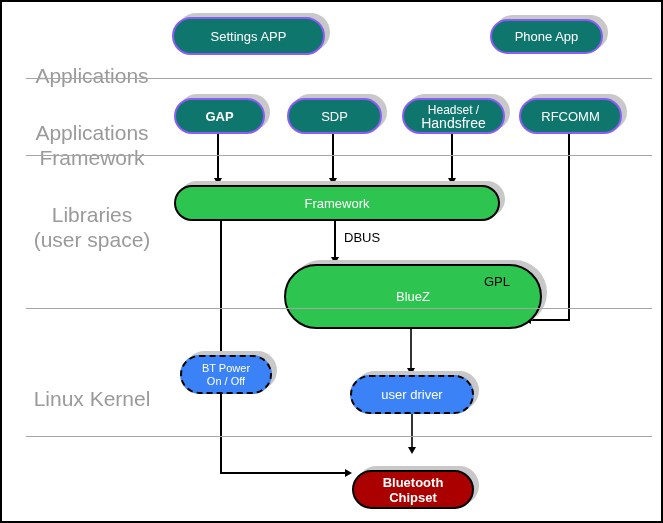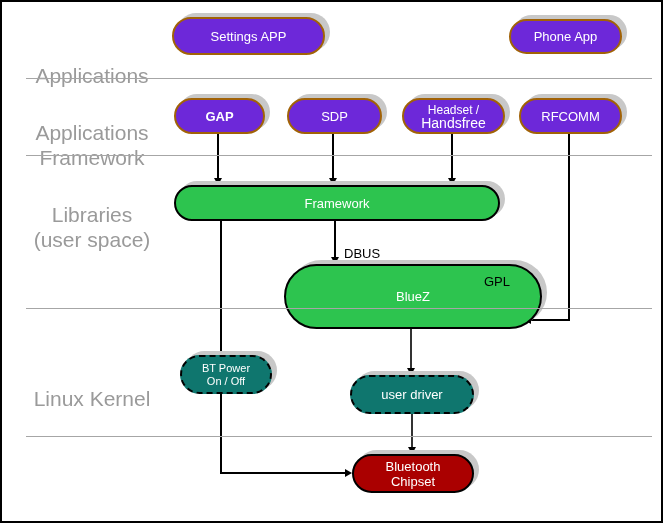--- a/index.html
+++ b/index.html
@@ -18,23 +18,23 @@
     position:absolute;left:24px;width:626px;height:0;
     border-top:1px solid #a6a6a6;z-index:3;
   }
   
   .pill{
     position:absolute;z-index:2;border-radius:60px;
     display:flex;flex-direction:column;align-items:center;justify-content:center;
     color:#fff;font-size:13px;text-align:center;line-height:15px;
     box-shadow:5px -4px 0 #c8c8c8;
   }
-  .blue{background:#6d28d9;border:2px solid #a16207;}
+  .blue{background:#0f766e;border:2px solid #8b5cf6;}
   .green{background:#2dc44f;border:2px solid #000;}
-  .red-dashed{background:#0f766e;border:2px dashed #000;}
+  .red-dashed{background:#3b82f6;border:2px dashed #000;}
   .red-solid{background:#aa0000;border:2px solid #000;}
   .sub{font-size:14px;line-height:12px;}
   .small-text{font-size:11px;line-height:13px;}
   .pre{white-space:pre-line;}
   
   .vline{position:absolute;width:2px;background:#000;z-index:1;}
   .hline{position:absolute;height:2px;background:#000;z-index:1;}
   .gray-line{background:#333;}
   .arrow-down{position:absolute;width:0;height:0;z-index:1;
     border-left:4px solid transparent;border-right:4px solid transparent;
@@ -73,37 +73,37 @@
 
   <div class="vline" style="left:449px;top:131px;height:45px;"></div>
   <div class="arrow-down" style="left:446px;top:176px;"></div>
 
   <div class="vline" style="left:566px;top:131px;height:188px;"></div>
   <div class="hline" style="left:529px;top:317px;width:39px;"></div>
   <div class="arrow-left" style="left:522px;top:314px;"></div>
 
   <div class="vline" style="left:332px;top:218px;height:38px;"></div>
   <div class="arrow-down" style="left:329px;top:255px;"></div>
-  <div class="free-label" style="left:342px;top:228px;margin-top:16px;">DBUS</div>
+  <div class="free-label" style="left:342px;top:228px;">DBUS</div>
 
   <div class="vline" style="left:218px;top:218px;height:254px;"></div>
   <div class="hline" style="left:218px;top:470px;width:125px;"></div>
   <div class="arrow-right" style="left:343px;top:467px;"></div>
 
   <div class="vline gray-line" style="left:408px;top:327px;height:41px;"></div>
   <div class="arrow-down" style="left:405px;top:366px;"></div>
 
   <div class="vline gray-line" style="left:409px;top:412px;height:35px;"></div>
   <div class="arrow-down" style="left:406px;top:445px;"></div>
 
   <div class="pill blue" style="left:170px;top:15px;width:149px;height:34px;">
     <span>Settings APP</span>
   </div>
 
-  <div class="pill blue" style="left:507px;top:17px;width:109px;height:31px;">
+  <div class="pill blue" style="left:488px;top:17px;width:109px;height:31px;">
     <span>Phone App</span>
   </div>
 
   <div class="pill blue" style="left:172px;top:96px;width:87px;height:32px;font-weight:bold;">
     <span>GAP</span>
   </div>
 
   <div class="pill blue" style="left:285px;top:96px;width:91px;height:32px;align-items:center;">
     <span>SDP</span>
   </div>
@@ -128,18 +128,18 @@
 
   <div class="pill red-dashed small-text pre" style="left:178px;top:353px;width:88px;height:35px;">
     <span class="pre">BT Power
 On / Off</span>
   </div>
 
   <div class="pill red-dashed" style="left:348px;top:373px;width:120px;height:35px;">
     <span>user driver</span>
   </div>
 
-  <div class="pill red-solid pre" style="left:350px;top:452px;width:118px;height:35px;">
+  <div class="pill red-solid pre" style="left:350px;top:468px;width:118px;height:35px;font-weight:bold;">
     <span class="pre">Bluetooth
 Chipset</span>
   </div>
 
 </div>
 
 </body></html>

